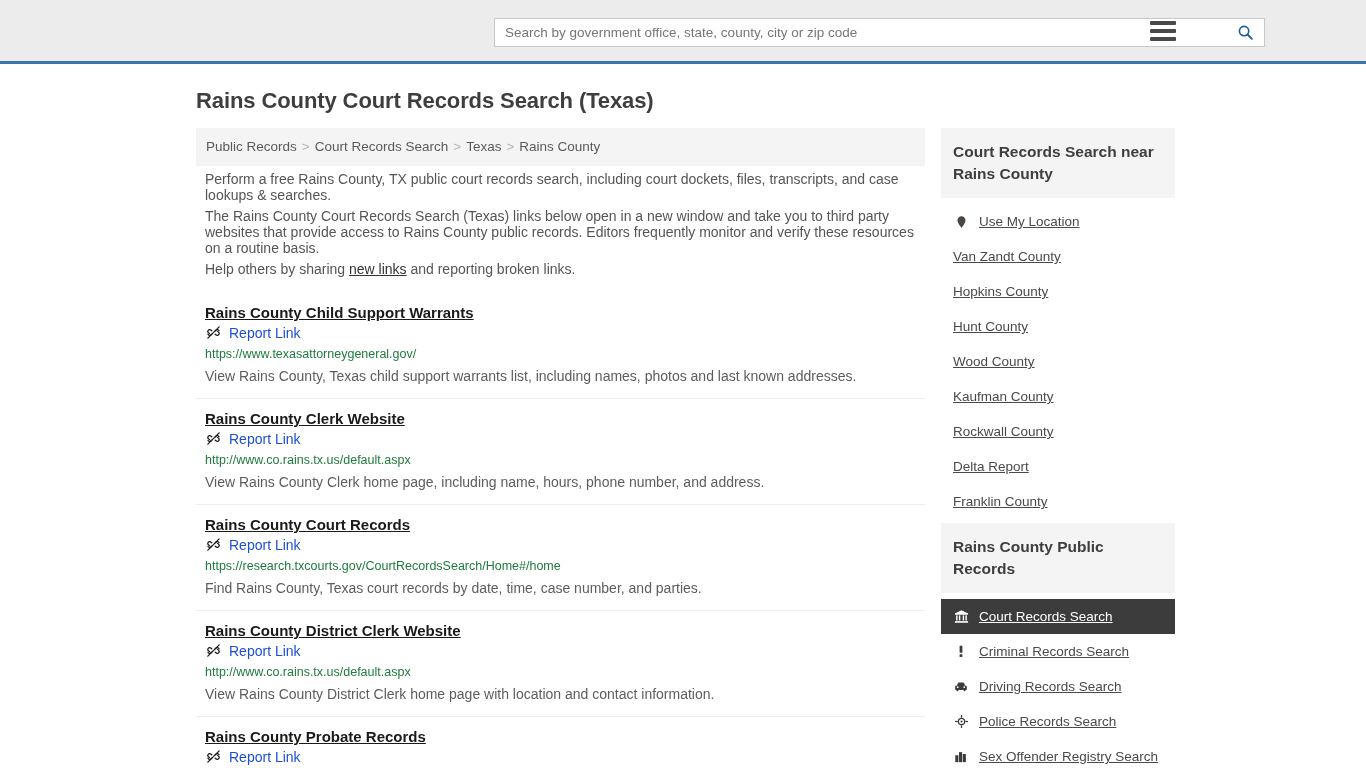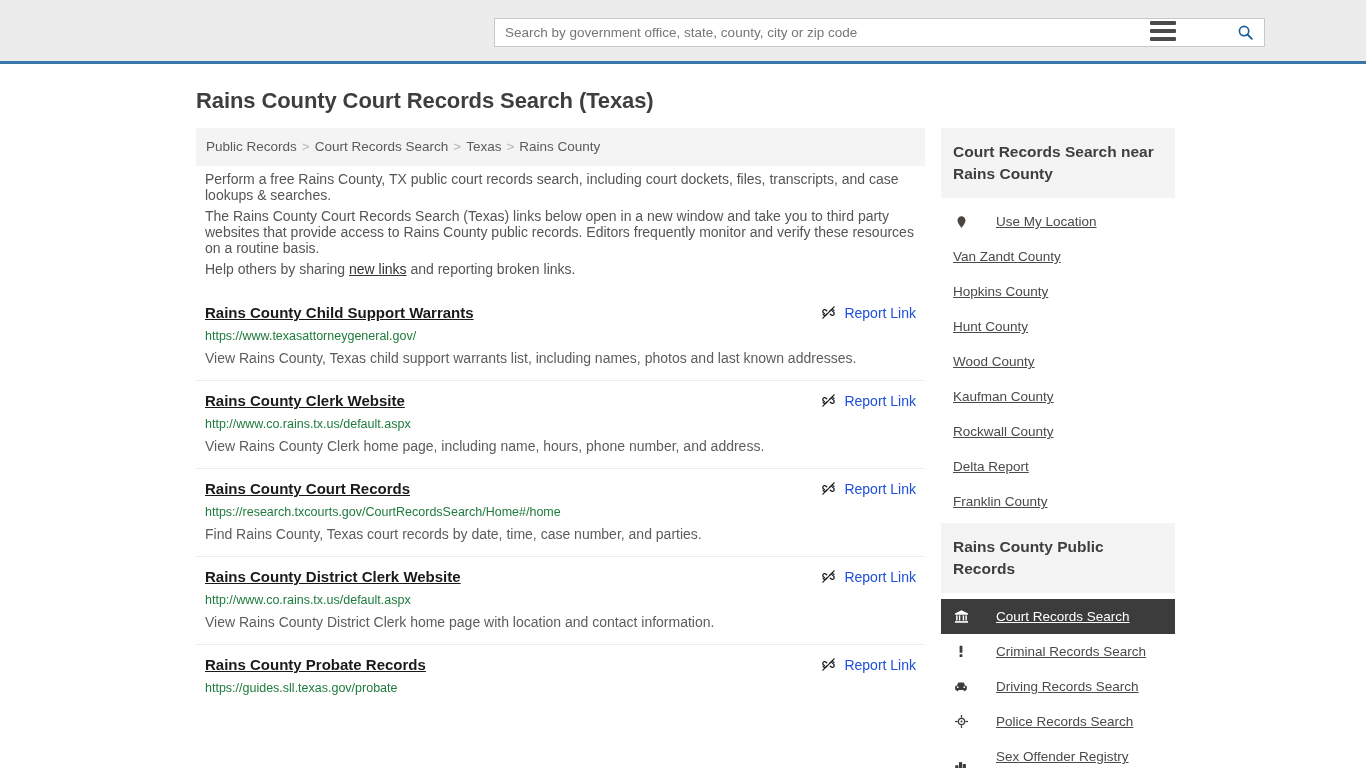--- a/index.html
+++ b/index.html
@@ -123,21 +123,21 @@
   .intro a { color: #333; text-decoration: underline; font-weight: normal; text-align: center; }
 
   
   .results { margin-top: 16px; }
   .result {
     padding: 10px 9px 11px 9px;
     border-bottom: 1px solid #ededed;
   }
   .result:last-child { border-bottom: none; }
   .result-head {
-    display: flex; align-items: flex-start; justify-content: space-between;
+    display: flex; align-items: flex-start; justify-content: space-between; flex-direction: column;
   }
   .result-title {
     font-size: 15px;
     font-weight: bold;
     color: #1a1a1a;
     text-decoration: underline;
     cursor: pointer;
     line-height: 20px;
   }
   .report-link {
@@ -172,21 +172,21 @@
     padding: 13px 12px;
     font-size: 15.5px;
     font-weight: bold;
     color: #3e3e3e;
     line-height: 22px;
   }
   .side-list { padding: 6px 0 0 0; }
   .side-item {
     display: flex;
     align-items: center;
-    gap: 27px;
+    gap: 10px;
     padding: 8px 12px;
     cursor: pointer;
   }
   .side-item.active { background: #3c3c3c; }
   .side-item .side-label {
     font-size: 13.5px;
     color: #4a4a4a;
     text-decoration: underline;
     line-height: 19px;
   }

